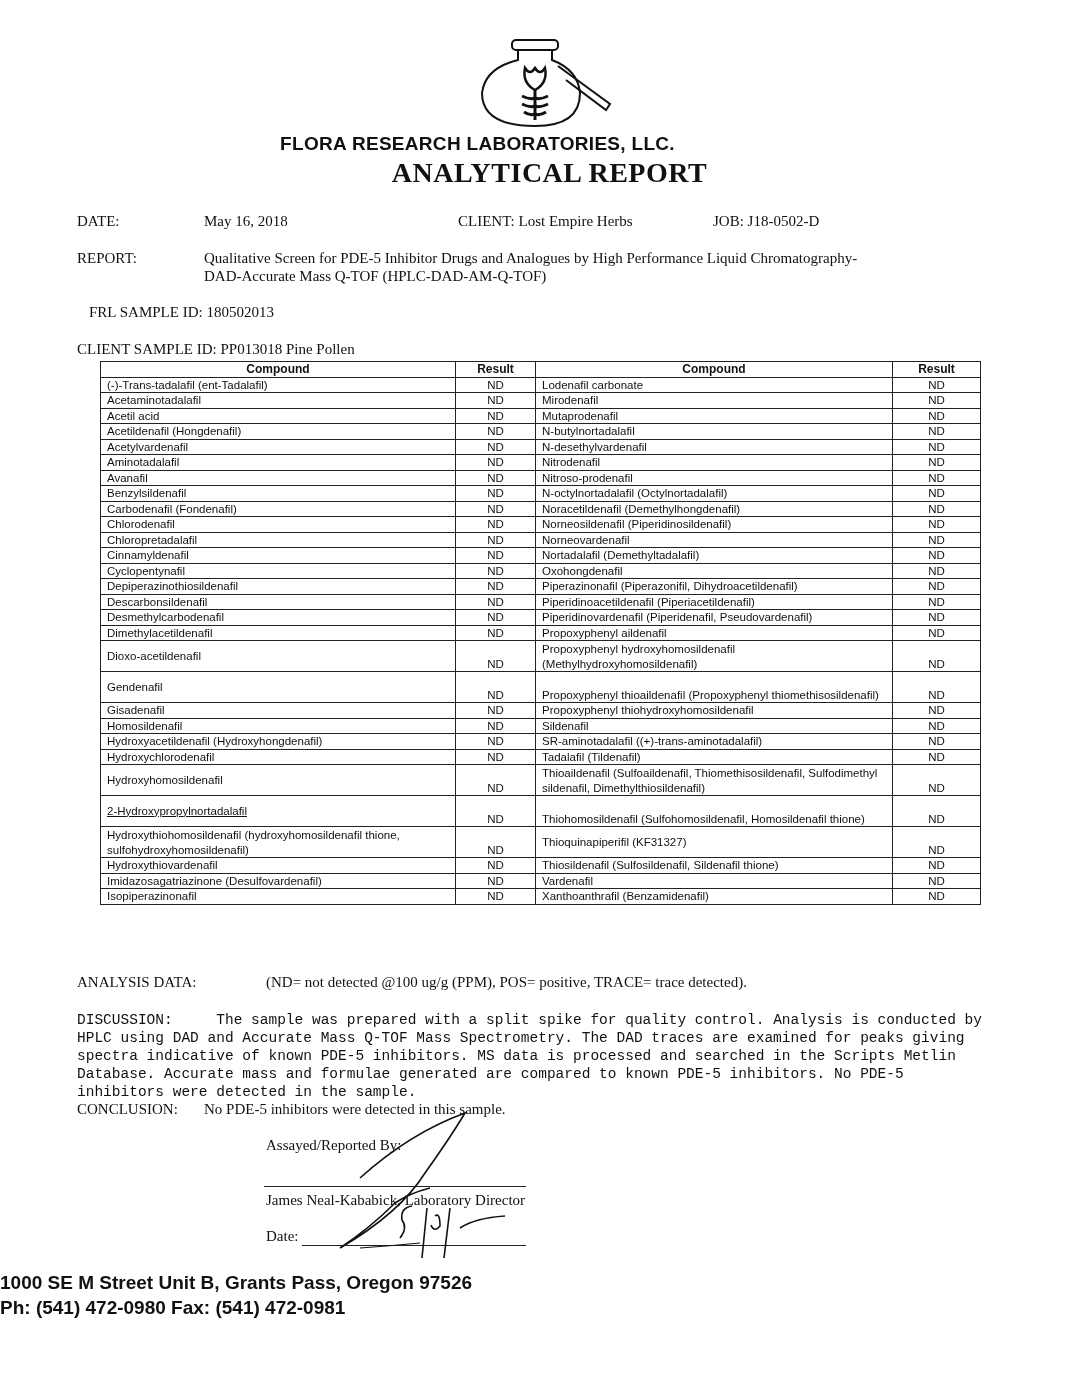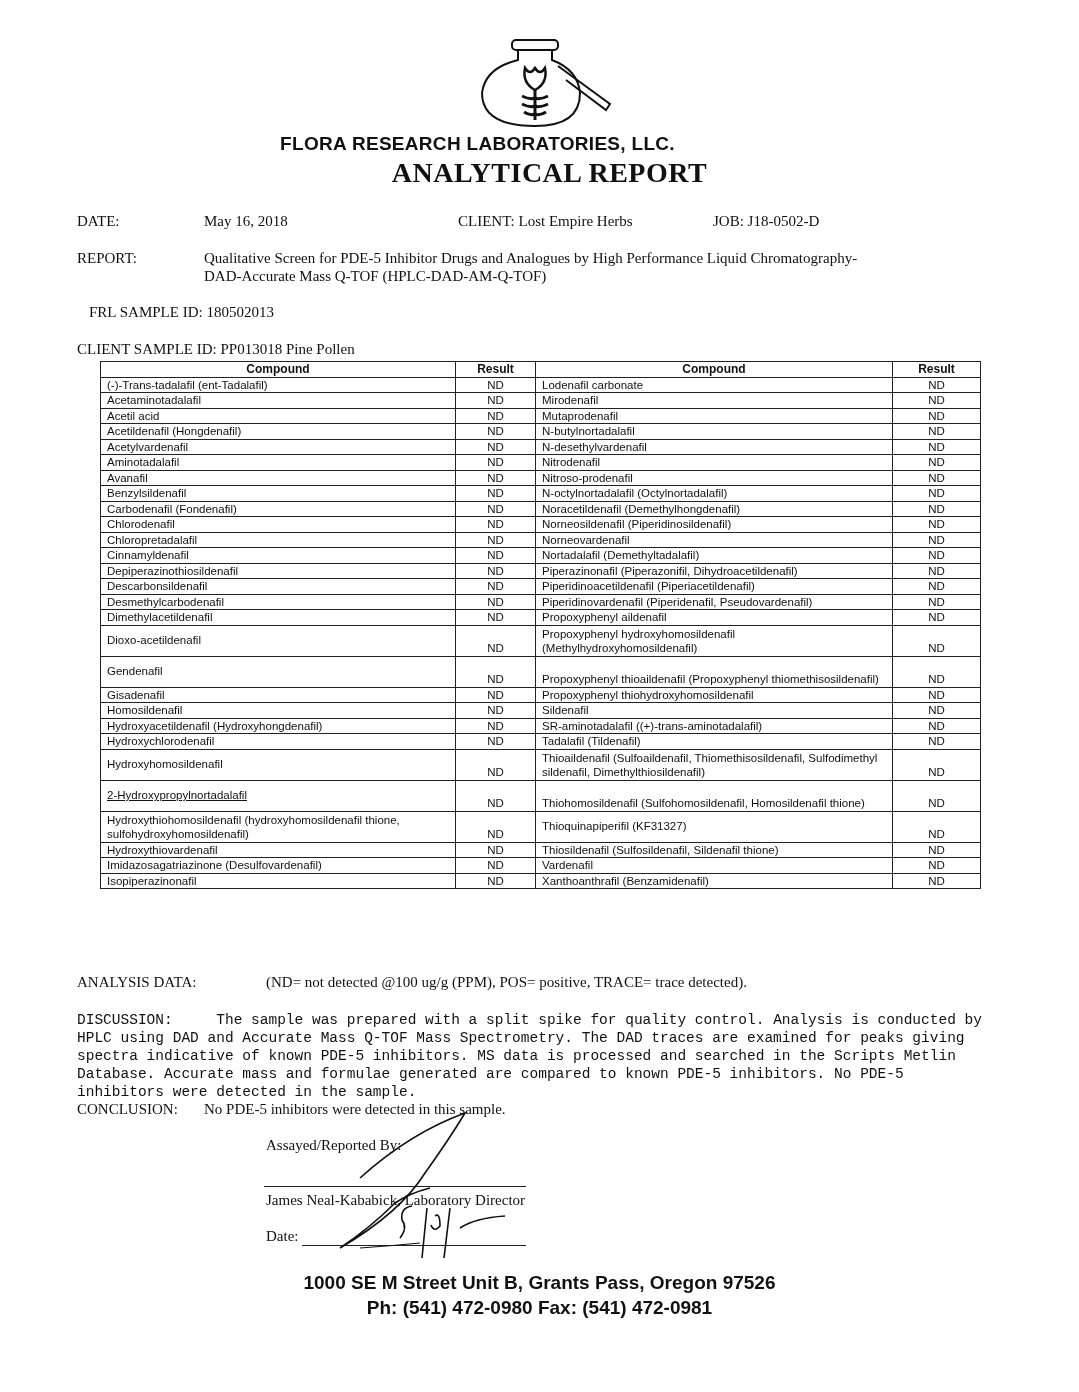--- a/index.html
+++ b/index.html
@@ -8,21 +8,21 @@
   .logo { left:470px; top:38px; width:160px; height:90px; }
   .company { left:0; width:935px; top:133px; text-align:center; font-family:"Liberation Sans", sans-serif; font-weight:bold; font-size:19px; letter-spacing:0.3px; padding-left:20px; box-sizing:border-box; }
   .report-title { left:0; width:1079px; top:157px; text-align:center; font-family:"Liberation Serif", serif; font-weight:bold; font-size:28px; padding-left:20px; box-sizing:border-box; letter-spacing:0.5px; }
   .meta { font-size:15px; }
   .lbl { font-size:15px; }
   table.results { position:absolute; left:100px; top:361px; width:880px; border-collapse:collapse; font-family:"Liberation Sans", sans-serif; font-size:11.5px; table-layout:fixed; }
   table.results td, table.results th { border:1.3px solid #222; padding:0 0 0 6px; line-height:14.5px; height:14.5px; vertical-align:bottom; white-space:normal; }
   table.results th { font-weight:bold; text-align:center; font-size:12px; padding:0; }
   table.results td.res { text-align:center; padding:0; }
   .para { font-size:14.5px; line-height:18px; }
-  .footer { left:0; width:1079px; text-align:center; font-family:"Liberation Sans", sans-serif; font-weight:bold; font-size:19px; line-height:25px; }
+  .footer { left:0; width:1079px; font-family:"Liberation Sans", sans-serif; font-weight:bold; font-size:19px; line-height:25px; }
   .sigline { border-bottom:1px solid #222; }
 </style>
 </head>
 <body>
 
 <div class="abs logo">
   <svg width="160" height="90" viewBox="0 0 160 90">
     <rect x="42" y="2" width="46" height="10" rx="4" fill="none" stroke="#111" stroke-width="2"></rect>
     <path d="M48 12 L48 22 Q15 30 12 55 Q12 88 65 88 Q110 88 110 55 Q108 32 82 22 L82 12" fill="none" stroke="#111" stroke-width="2"></path>
     <path d="M88 28 L140 66 L136 72 L96 42" fill="none" stroke="#111" stroke-width="2"></path>
@@ -129,20 +129,26 @@
         <td>Norneovardenafil</td>
         <td class="res">ND</td>
       </tr>
       <tr>
         <td>Cinnamyldenafil</td>
         <td class="res">ND</td>
         <td>Nortadalafil (Demethyltadalafil)</td>
         <td class="res">ND</td>
       </tr>
       <tr>
+        <td>Cyclopentynafil</td>
+        <td class="res">ND</td>
+        <td>Oxohongdenafil</td>
+        <td class="res">ND</td>
+      </tr>
+      <tr>
         <td>Depiperazinothiosildenafil</td>
         <td class="res">ND</td>
         <td>Piperazinonafil (Piperazonifil, Dihydroacetildenafil)</td>
         <td class="res">ND</td>
       </tr>
       <tr>
         <td>Descarbonsildenafil</td>
         <td class="res">ND</td>
         <td>Piperidinoacetildenafil (Piperiacetildenafil)</td>
         <td class="res">ND</td>

